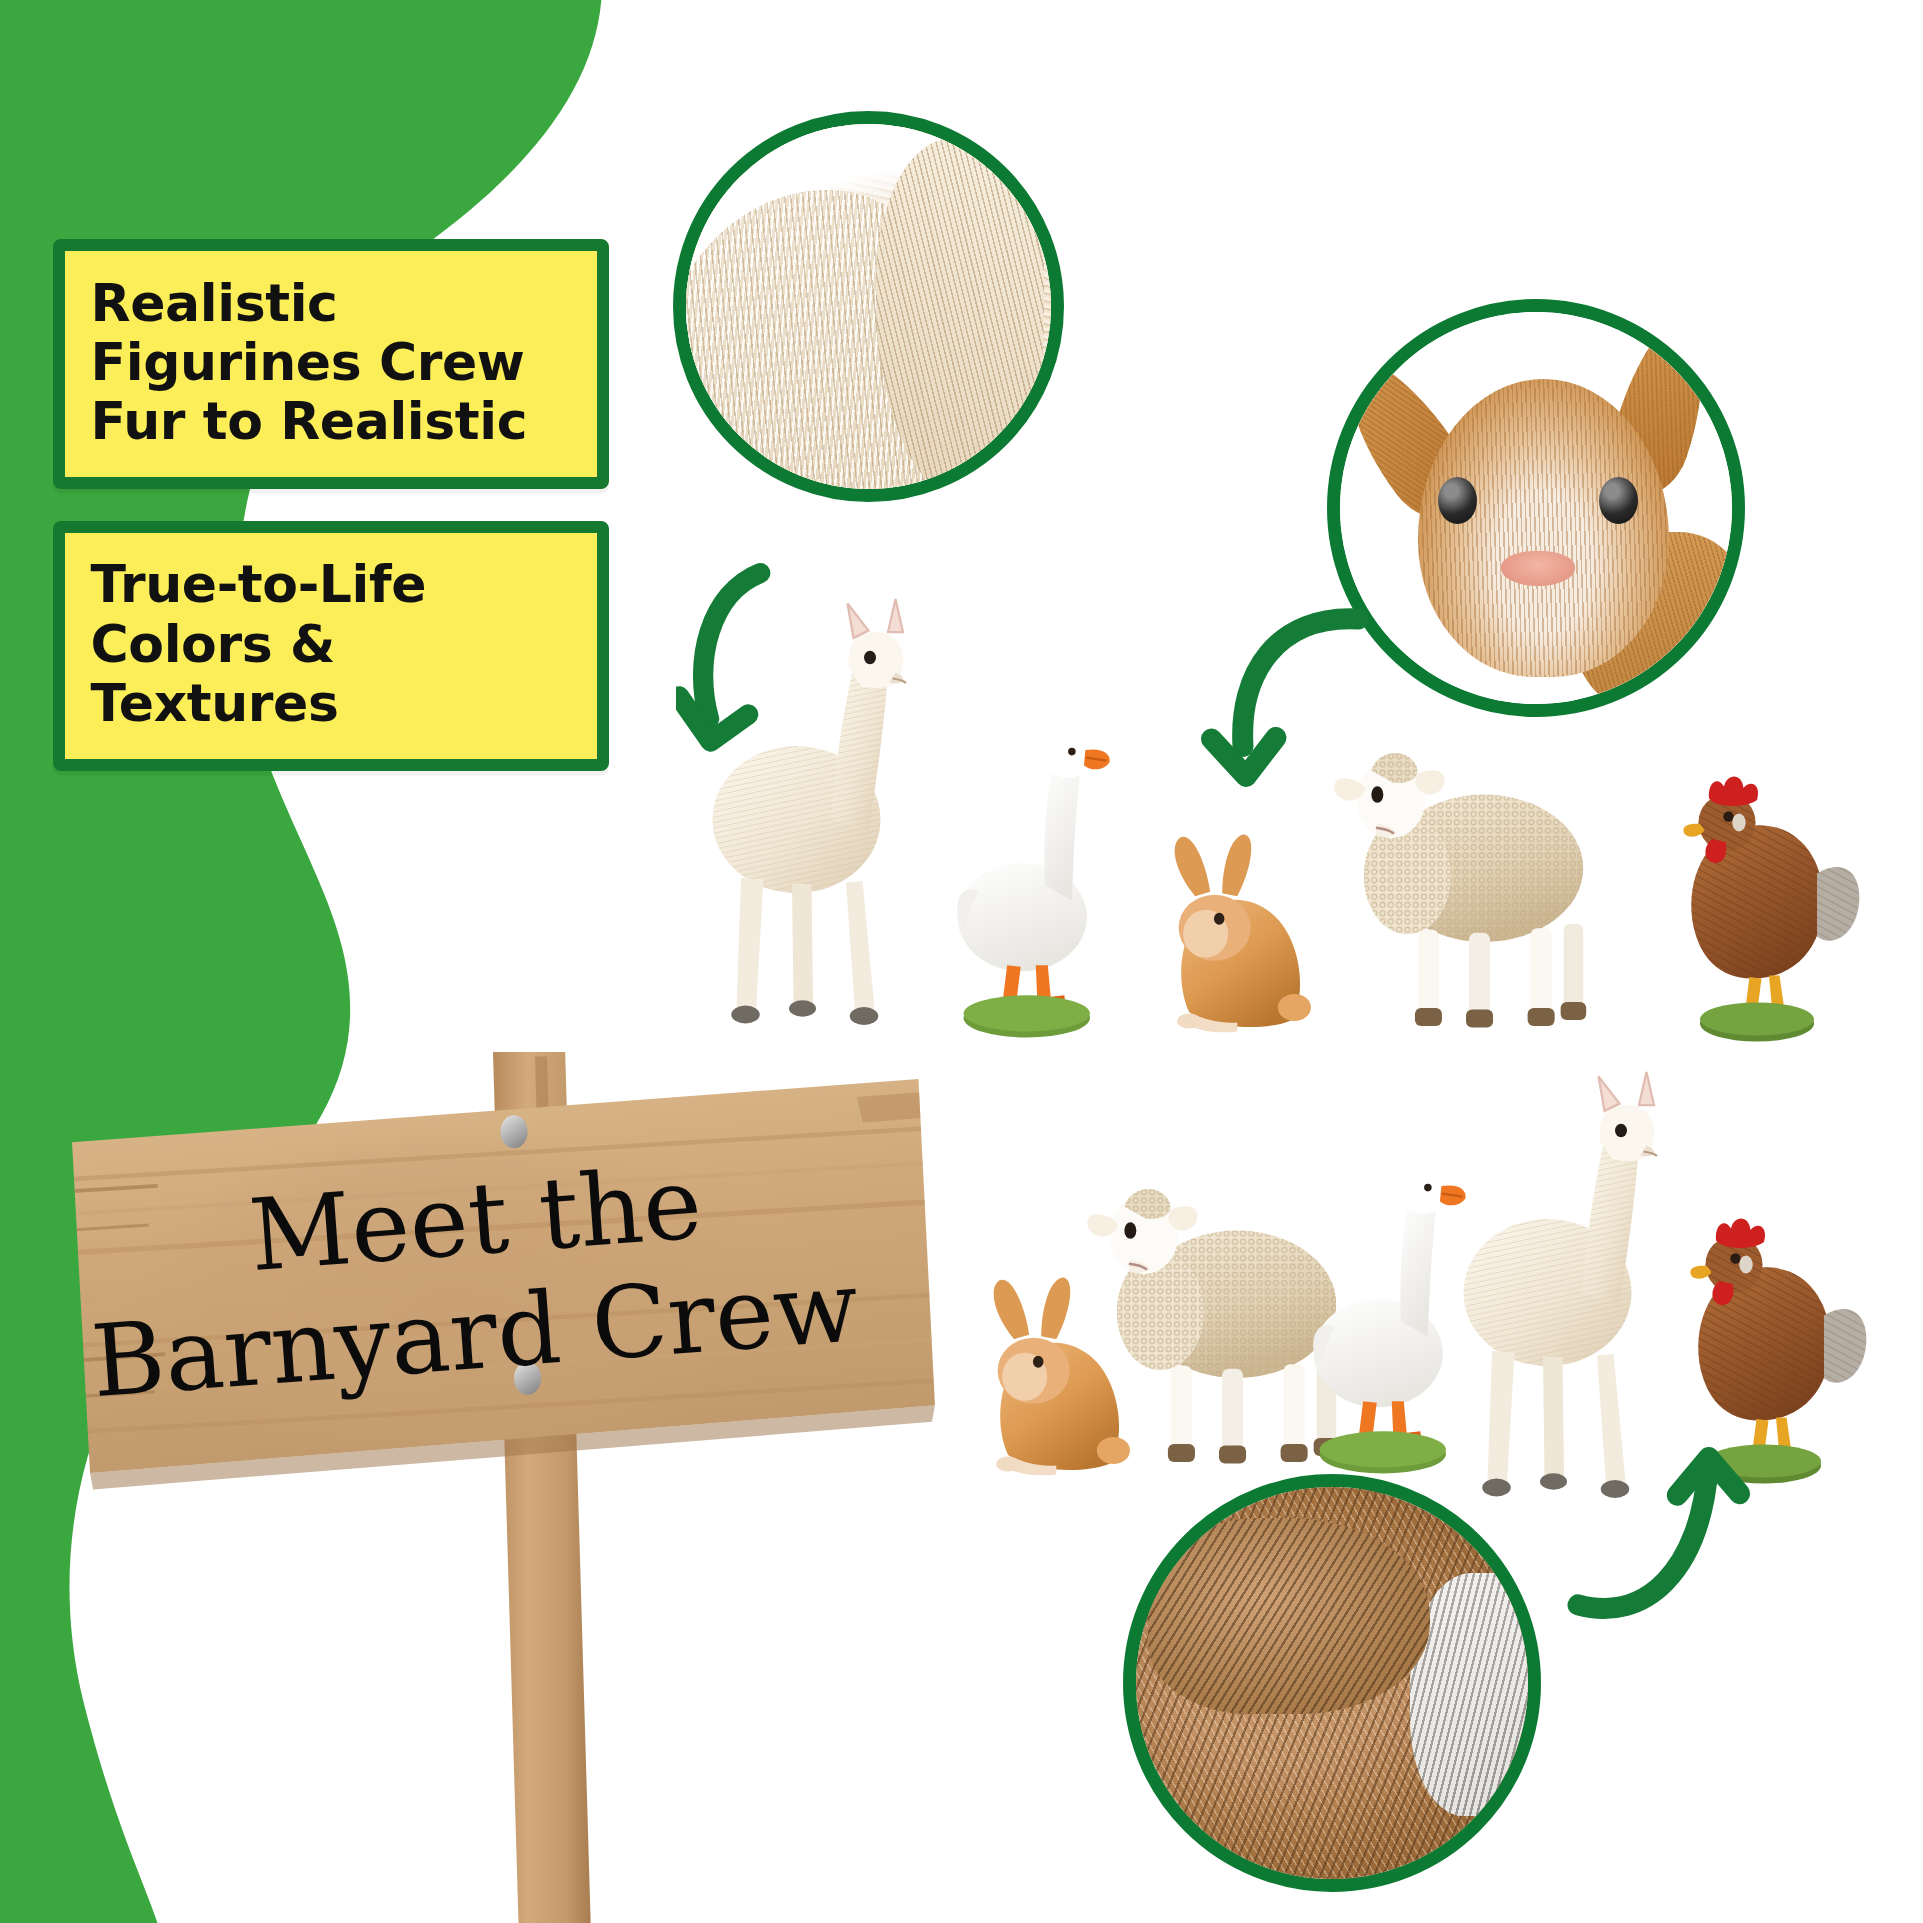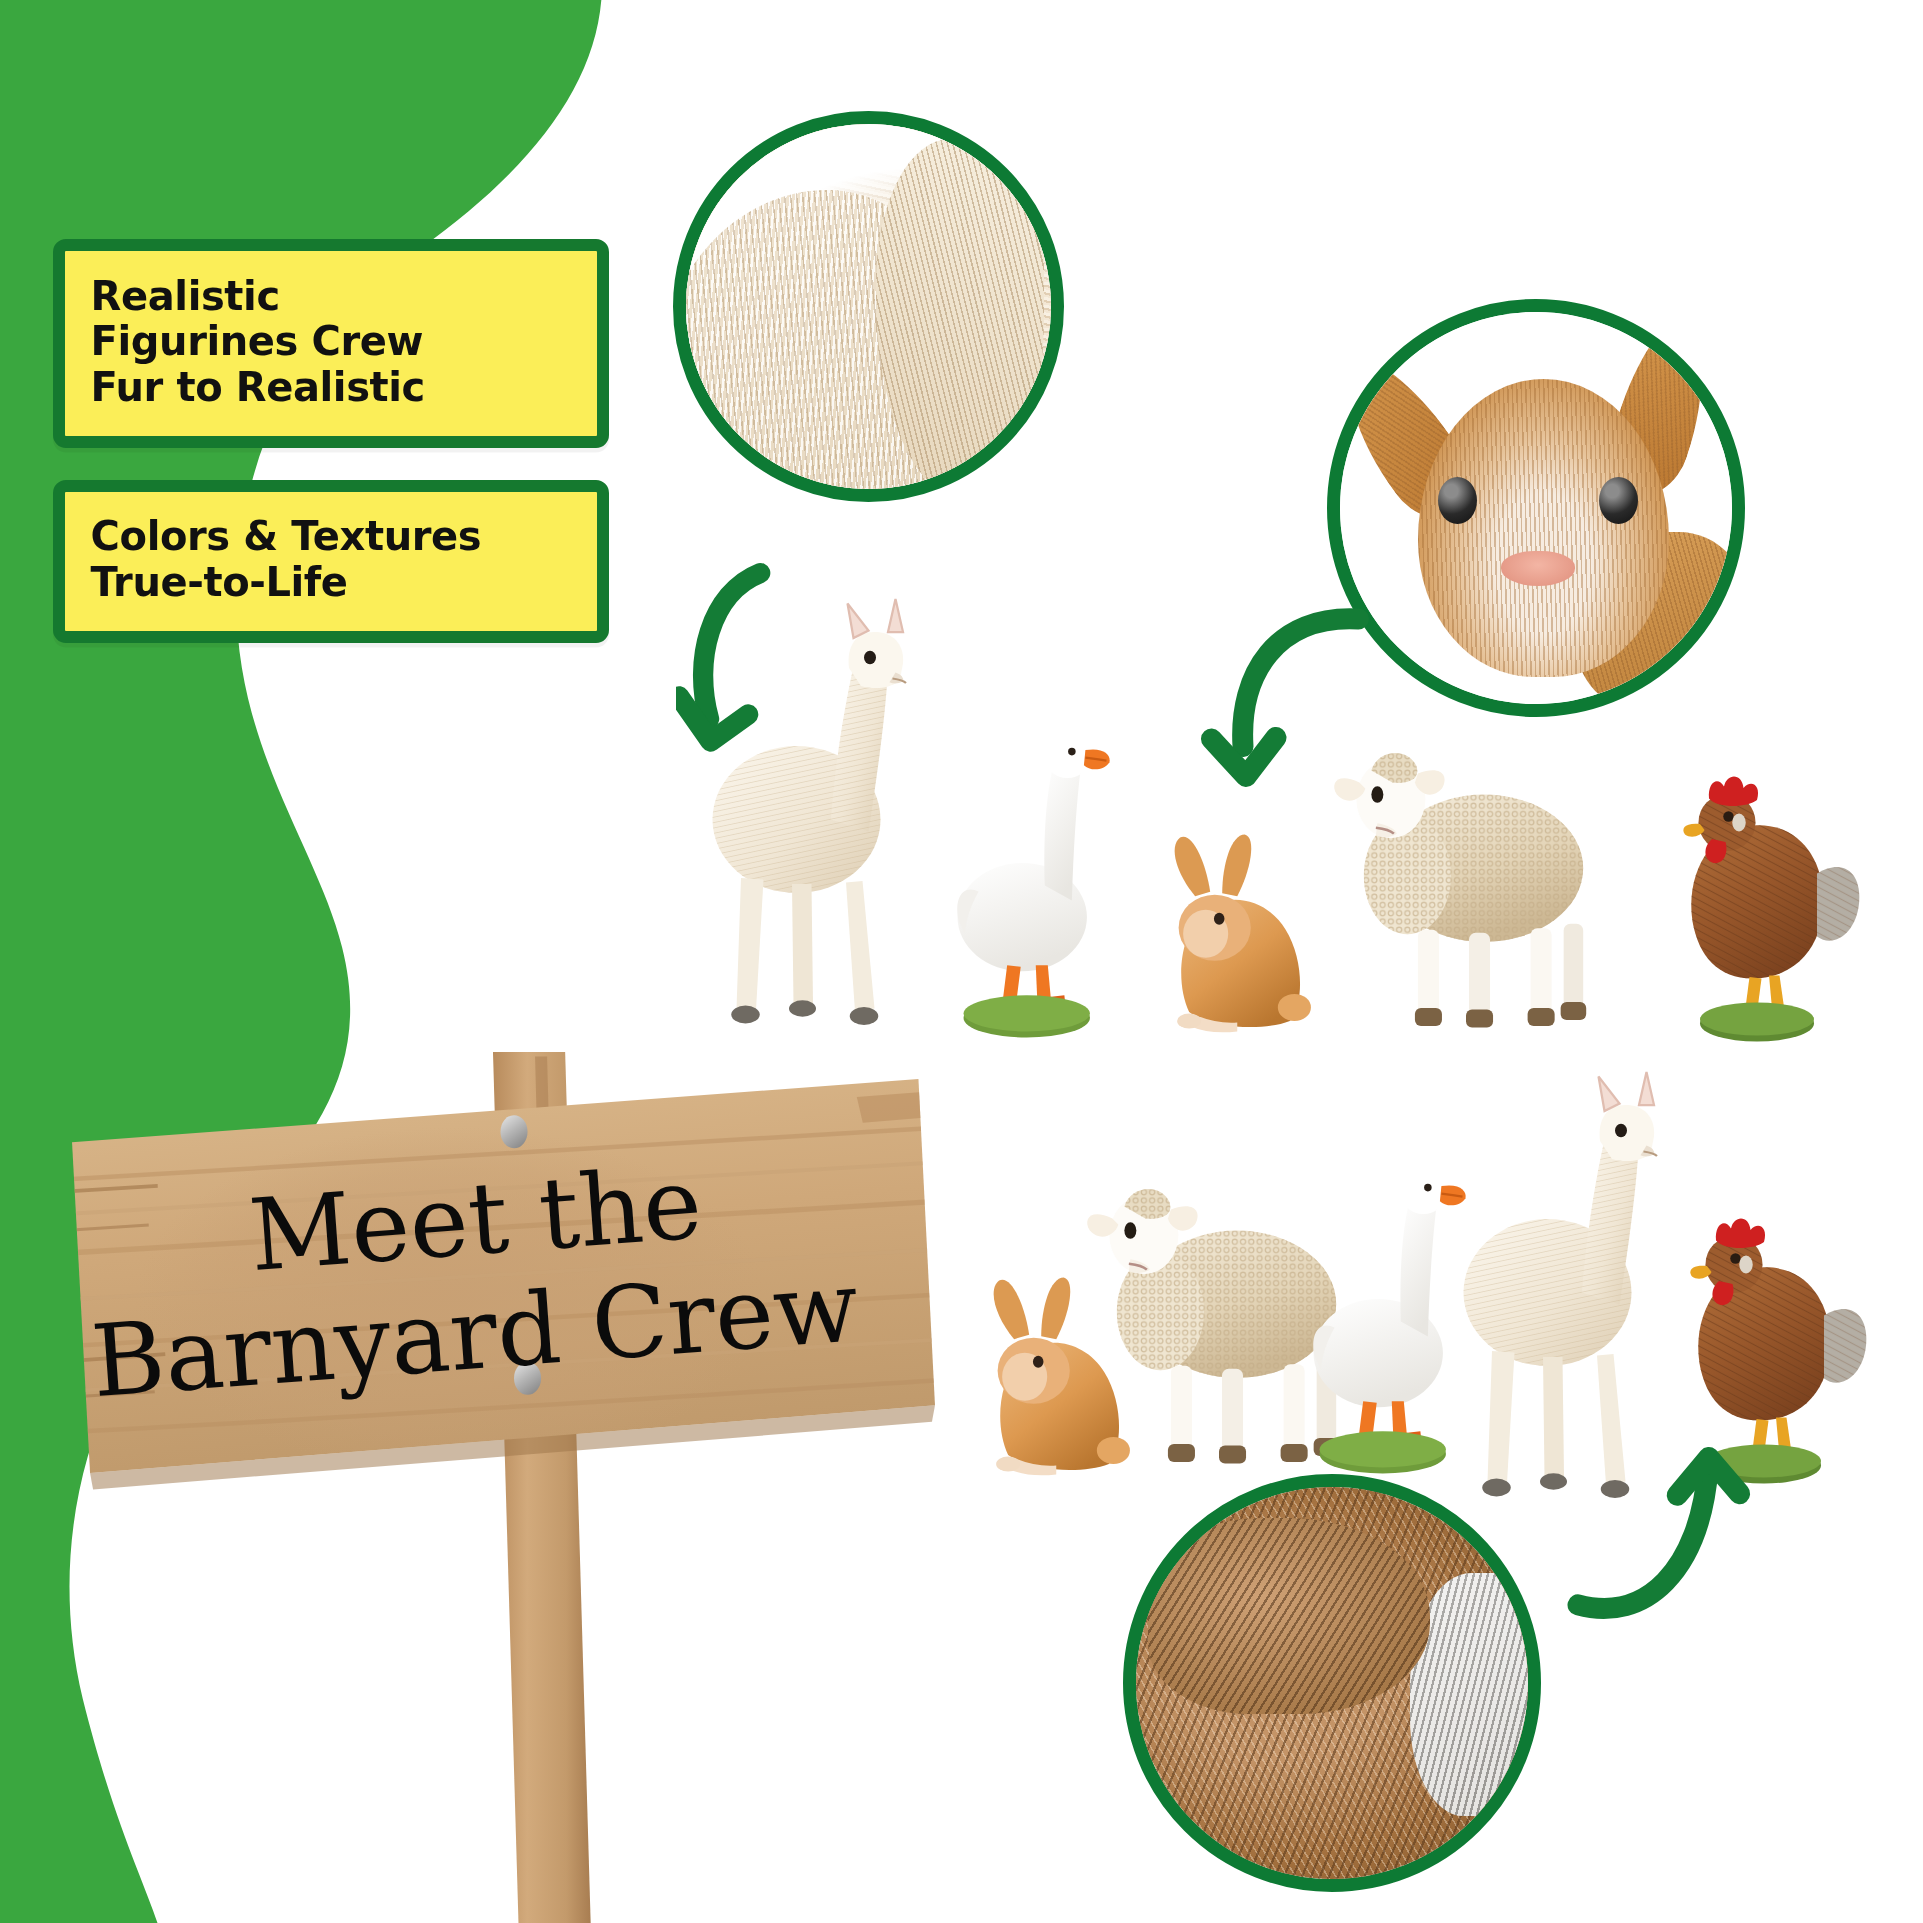--- a/index.html
+++ b/index.html
@@ -21,25 +21,25 @@
     color:#ffffff; font-size:78px; font-weight:bold;
     letter-spacing:-1.5px; line-height:1;
     font-family:"DejaVu Sans", sans-serif;
   }
 
   
   .callouts { position:absolute; left:53px; top:239px; z-index:6; width:556px; }
   .callout {
     background:#fbee58;
     border:12px solid #15792f;
-    border-radius:13px;
+    border-radius:8px;
     padding:22.5px 25.6px 25.6px 25.6px;
     margin-bottom:32px;
     color:#111111;
-    font-size:40px;
+    font-size:52px;
     font-weight:bold;
     line-height:1.14;
     letter-spacing:-0.4px;
     font-family:"DejaVu Sans", sans-serif;
     box-shadow:0 4.5px 0 rgba(0,0,0,0.05);
   }
   .callout:nth-child(2){ margin-bottom:36px; }
 
   
   .circle {
@@ -168,22 +168,22 @@
 
   <div class="callouts">
 
     <div class="callout">
       <div>Realistic</div>
       <div>Figurines Crew</div>
       <div>Fur to Realistic</div>
     </div>
 
     <div class="callout">
+      <div>True-to-Life</div>
       <div>Colors &amp; Textures</div>
-      <div>True-to-Life</div>
     </div>
 
 
   </div>
 
   <div id="circle-fur" class="circle">
     <div class="tex tex-fur"></div>
   </div>
 
   <div id="circle-rabbit" class="circle">

